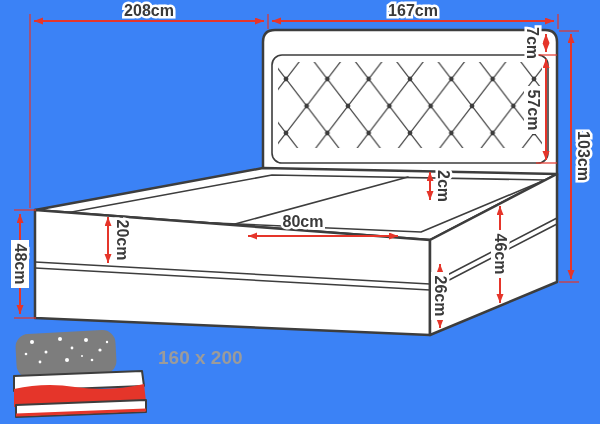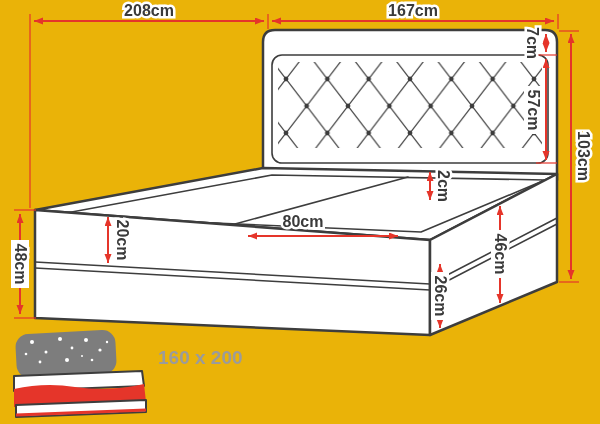--- a/index.html
+++ b/index.html
@@ -1,16 +1,16 @@
 <!DOCTYPE html>
 <html><head>
 <meta charset="utf-8">
 <style>
   html,body{margin:0;padding:0;background:#ffffff;}
-  #stage{width:600px;height:424px;position:relative;background:#eab308;overflow:hidden;}
+  #stage{width:600px;height:424px;position:relative;background:#3b82f6;overflow:hidden;}
   svg{display:block;}
   .o{stroke-width:2.5;}
   .i{stroke-width:1.6;}
   .ext{stroke-width:1.2;}
   .dl{stroke-width:2;marker-start:url(#arr);marker-end:url(#arr);}
   .lbl{font:bold 16px "Liberation Sans", sans-serif;fill:#3a3a3a;stroke:#ffffff;stroke-width:5px;paint-order:stroke;}
   .plate{fill:#ffffff;stroke:none;}
   .caption{font:bold 19px "Liberation Sans", sans-serif;}
 </style>
 </head>

